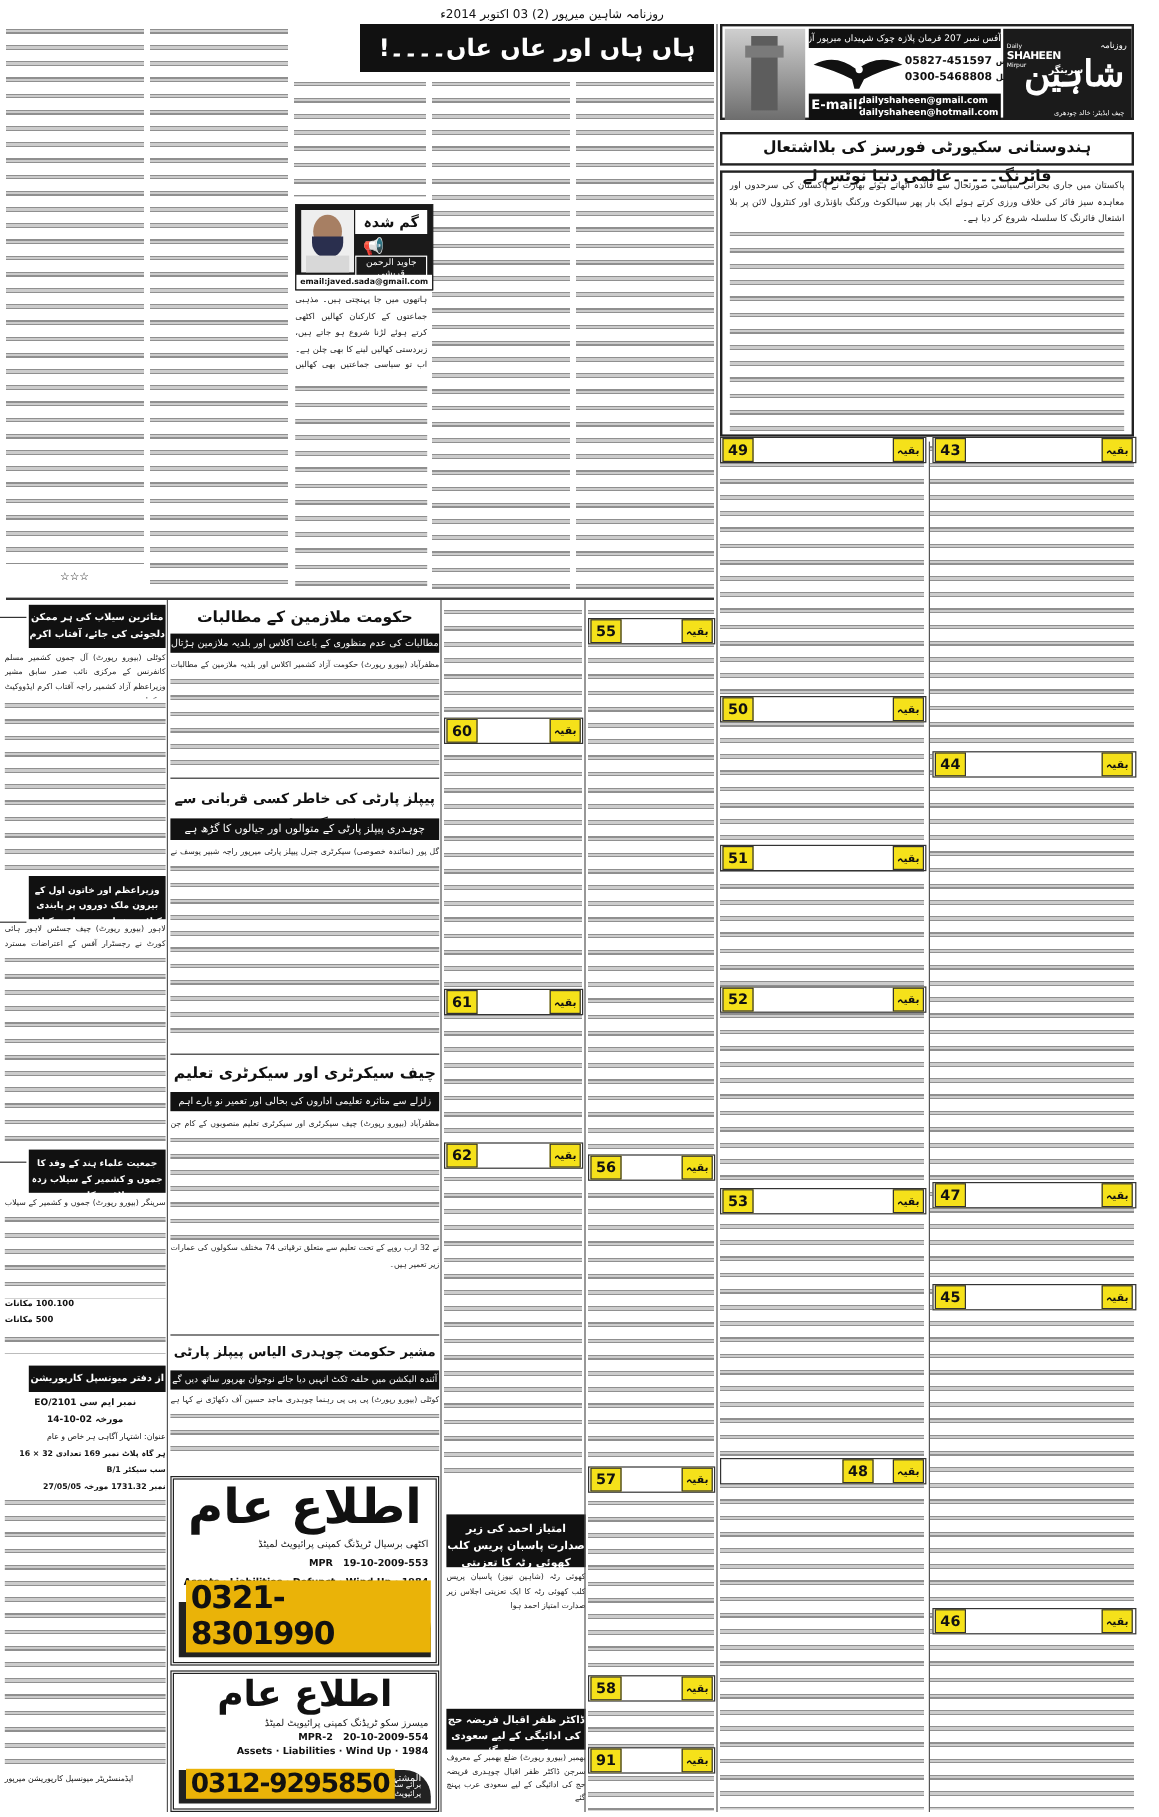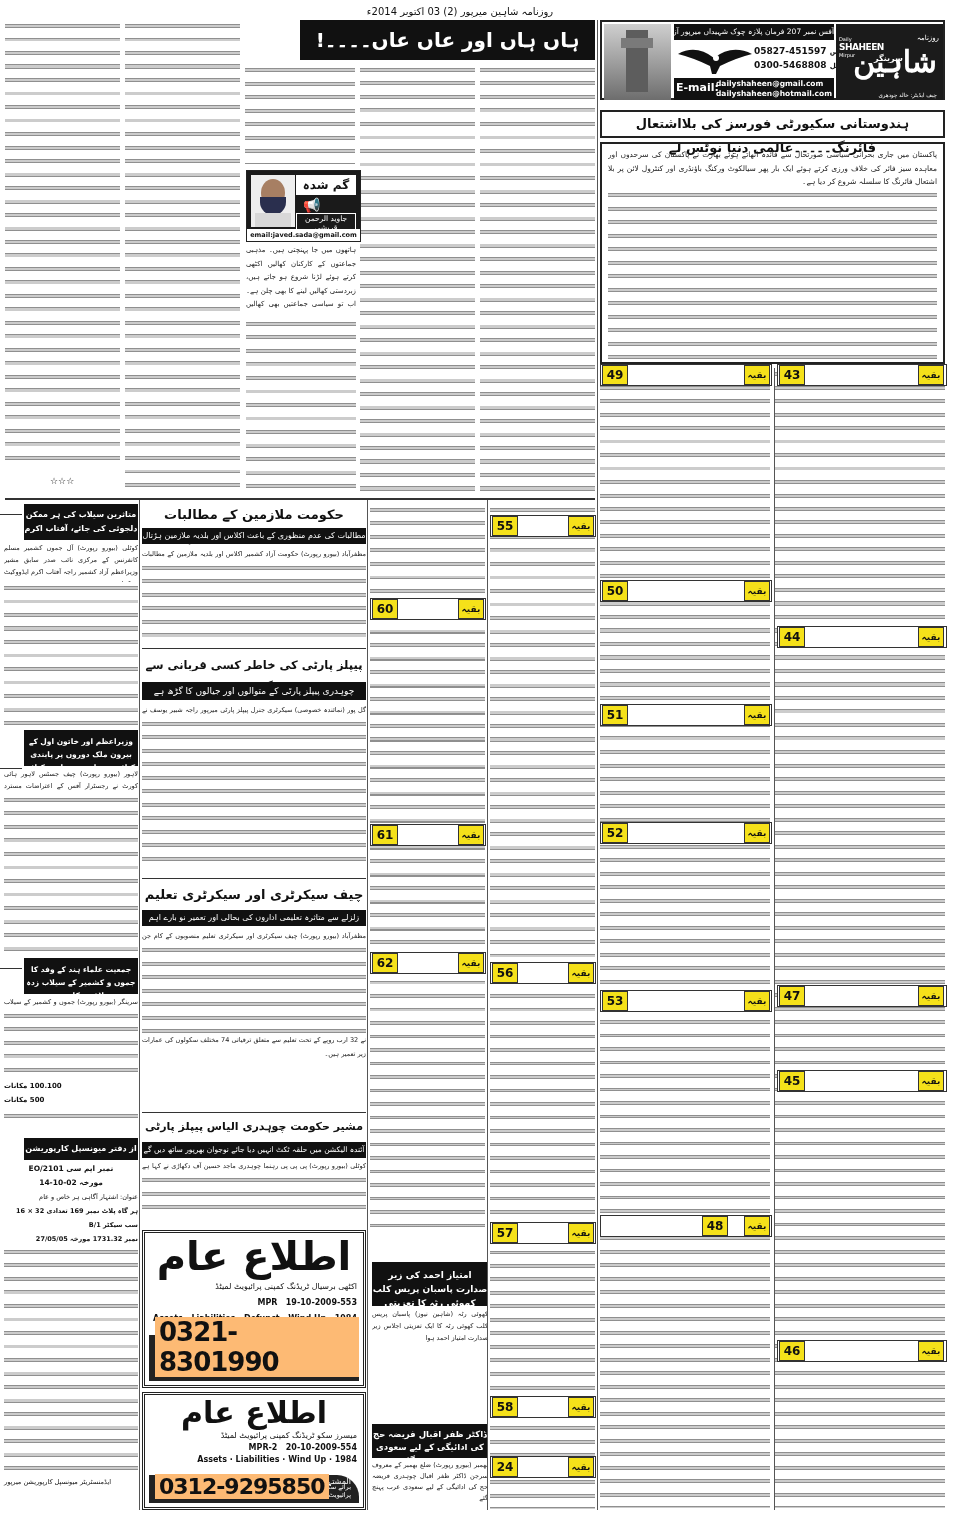--- a/index.html
+++ b/index.html
@@ -15,21 +15,21 @@
   .boxframe { border: 2px solid #222; }
   .headline { font-weight: bold; text-align: center; direction: rtl; color: #111; }
   .rule { background: #333; }
   .badge { position: absolute; width: 26px; height: 20px; background: #f5e11a; border: 1px solid #333; font-size: 12px; font-weight: bold; display: flex; align-items: center; justify-content: center; color: #111; }
   .baqiya { position: absolute; width: 26px; height: 20px; background: #f5e11a; border: 1px solid #333; font-size: 9px; font-weight: bold; display: flex; align-items: center; justify-content: center; }
   .contbar { position: absolute; height: 22px; border: 1px solid #333; background: #fff; }
   .ad { position: absolute; border: 3px double #222; background: #fff; }
   .ad .title { font-size: 40px; font-weight: bold; text-align: center; letter-spacing: 10px; direction: rtl; }
   .ad .body { font-size: 8px; line-height: 16px; direction: rtl; padding: 0 6px; }
   .ad .footer { position:absolute; left:4px; right:4px; bottom:4px; height:46px; background:#222; border-radius: 0 22px 0 0; color:#fff; }
-  .phone { font-family: "DejaVu Sans", sans-serif; font-weight: bold; font-size: 26px; color: #111; background:#fdba74; position:absolute; left:6px; bottom:4px; padding: 0 4px; letter-spacing: -1px; }
+  .phone { font-family: "DejaVu Sans", sans-serif; font-weight: bold; font-size: 26px; color: #111; background:#eab308; position:absolute; left:6px; bottom:4px; padding: 0 4px; letter-spacing: -1px; }
 </style>
 </head>
 <body>
 
 <div class="abs dateline rtl" style="left:300px; top:6px; width:320px; text-align:center;">روزنامہ شاہین میرپور (2) 03 اکتوبر 2014ء</div>
 
 <div class="abs" style="left:600px; top:20px; width:345px; height:80px; border:2px solid #222; background:#fff;">
   <div class="abs" style="left:2px; top:2px; width:67px; height:76px; background:linear-gradient(180deg,#cfcfcf 0%,#9a9a9a 55%,#6d6d6d 100%);">
     <div class="abs" style="left:22px; top:6px; width:22px; height:62px; background:#5d5d5d;"></div>
     <div class="abs" style="left:17px; top:14px; width:32px; height:10px; background:#7a7a7a;"></div>
@@ -161,21 +161,21 @@
 
 <div class="contbar" style="left:490px; top:1222px; width:106px;"></div>
 <div class="badge" style="left:492px; top:1223px;">57</div>
 <div class="baqiya" style="left:568px; top:1223px;">بقیہ</div>
 
 <div class="contbar" style="left:490px; top:1396px; width:106px;"></div>
 <div class="badge" style="left:492px; top:1397px;">58</div>
 <div class="baqiya" style="left:568px; top:1397px;">بقیہ</div>
 
 <div class="contbar" style="left:490px; top:1456px; width:106px;"></div>
-<div class="badge" style="left:492px; top:1457px;">24</div>
+<div class="badge" style="left:492px; top:1457px;">91</div>
 <div class="baqiya" style="left:568px; top:1457px;">بقیہ</div>
 
 <div class="abs lines" style="left:370px; top:504px; width:115px; height:730px;"></div>
 <div class="contbar" style="left:370px; top:598px; width:116px;"></div>
 <div class="badge" style="left:372px; top:599px;">60</div>
 <div class="baqiya" style="left:458px; top:599px;">بقیہ</div>
 
 <div class="contbar" style="left:370px; top:824px; width:116px;"></div>
 <div class="badge" style="left:372px; top:825px;">61</div>
 <div class="baqiya" style="left:458px; top:825px;">بقیہ</div>

